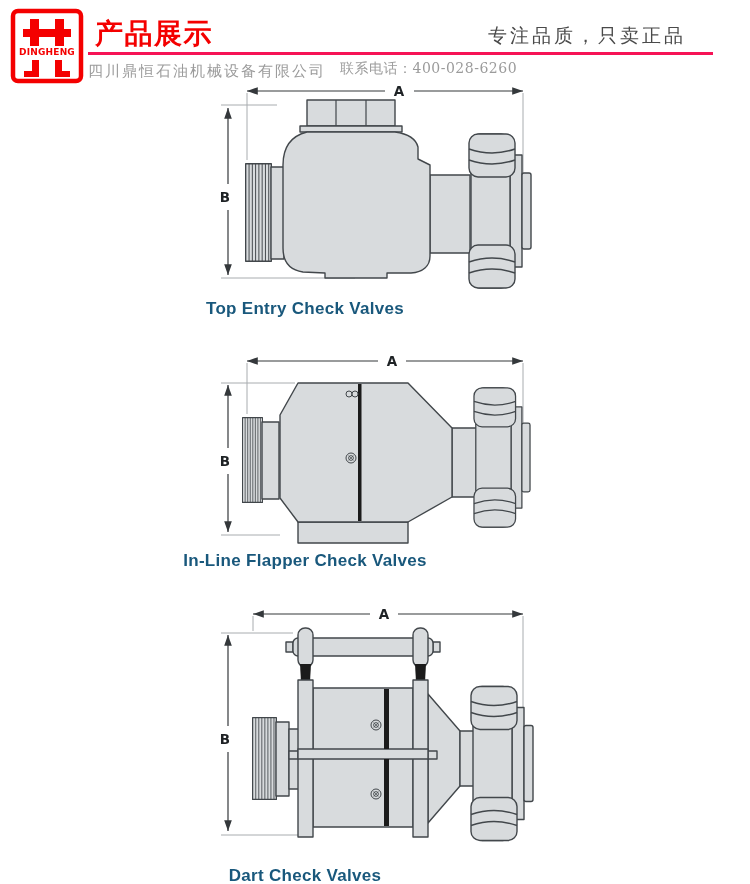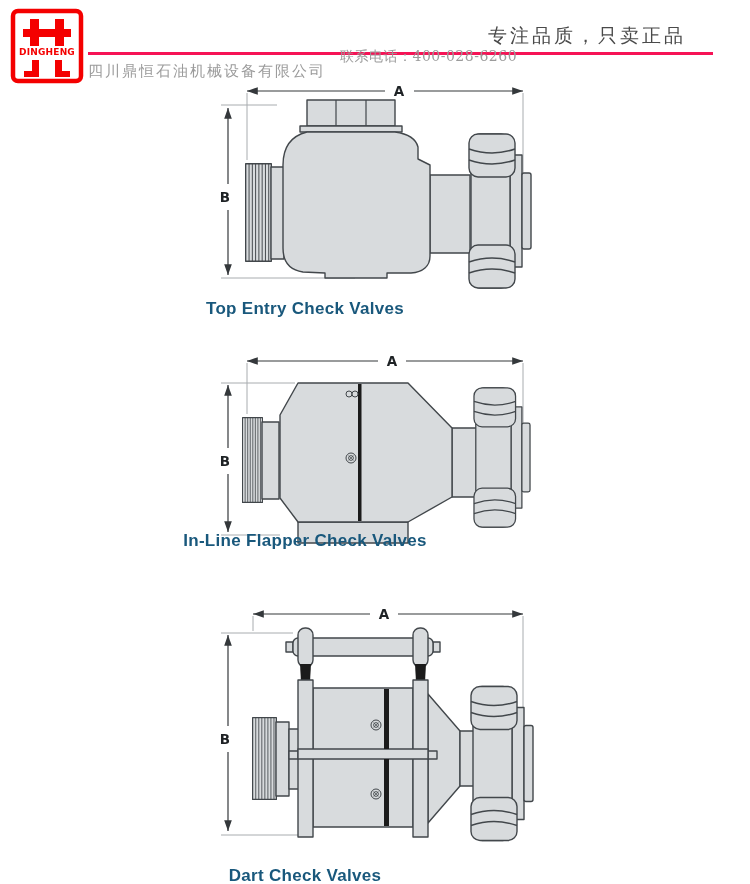--- a/index.html
+++ b/index.html
@@ -9,32 +9,32 @@
 
   
   .logo { left:10px; top:8px; width:74px; height:76px; }
   .title { left:95px; top:18px; font-size:28px; font-weight:bold; color:#f40000;
            letter-spacing:1.5px; line-height:32px; }
   .redline { left:88px; top:52px; width:625px; height:3px; background:#f61356; }
   .slogan { left:488px; top:23px; font-size:19px; color:#4a4a4a; letter-spacing:3px;
             font-family:"DejaVu Serif", serif; white-space:nowrap; }
   .company { left:88px; top:62px; font-size:15px; color:#9b9b9b; letter-spacing:2px;
              font-family:"DejaVu Serif", serif; white-space:nowrap; }
-  .phone { left:340px; top:48px; font-size:14px; color:#9b9b9b; letter-spacing:0.5px;
+  .phone { left:340px; top:60px; font-size:14px; color:#9b9b9b; letter-spacing:0.5px;
            font-family:"DejaVu Serif", serif; white-space:nowrap; }
   .fax { left:548px; top:64px; font-size:14px; color:#9b9b9b; letter-spacing:0.5px;
          font-family:"DejaVu Serif", serif; white-space:nowrap; }
 
   
   .dwg1 { left:185px; top:82px;  width:380px; height:218px; }
   .dwg2 { left:185px; top:348px; width:380px; height:200px; }
   .dwg3 { left:185px; top:598px; width:380px; height:252px; }
   .caption { left:0; width:610px; text-align:center; font-size:17px; font-weight:bold;
              color:#19587c; letter-spacing:0.3px; }
-  .cap1 { top:299px; } .cap2 { top:531px; } .cap3 { top:846px;margin-top:20px; }
+  .cap1 { top:299px; } .cap2 { top:551px; } .cap3 { top:846px;margin-top:20px; }
 
   
   .vpart  { fill:#d8dbdd; stroke:#42474b; stroke-width:1.4; stroke-linejoin:round; }
   .edge   { fill:none; stroke:#42474b; stroke-width:1.2; }
   .black  { fill:#1b1b1b; stroke:none; }
   .dim    { stroke:#34383b; stroke-width:1.2; fill:none; }
   .wit    { stroke:#a8acaf; stroke-width:1; fill:none; }
   .dlabel { font-family:"DejaVu Sans", sans-serif; font-size:13.5px; font-weight:bold;
             fill:#1e2225; }
   .logotext { font-family:"DejaVu Sans", sans-serif; font-size:9px; font-weight:bold;
@@ -78,20 +78,21 @@
     <rect x="3" y="3" width="68" height="70" rx="5" fill="#ffffff" stroke="#f40000" stroke-width="4.5"></rect>
     <g fill="#f40000">
       <rect x="20" y="11" width="9" height="27"></rect>
       <rect x="45" y="11" width="9" height="27"></rect>
       <rect x="13" y="21" width="48" height="8"></rect>
       <path d="M22,52 h7 v17 h-15 v-6 h8 z"></path>
       <path d="M45,52 h7 v11 h8 v6 h-15 z"></path>
     </g>
     <text class="logotext" x="37" y="47" text-anchor="middle">DINGHENG</text>
   </svg>
+  <div class="abs title">产品展示</div>
   <div class="abs redline"></div>
   <div class="abs company">四川鼎恒石油机械设备有限公司</div>
   <div class="abs slogan">专注品质，只卖正品</div>
   <div class="abs phone">联系电话：400-028-6260</div>
 </div>
 
 <svg class="abs dwg1" viewBox="0 0 380 218">
   <g>
     <path class="wit" d="M62,11 V78 M338,11 V104"></path>
     <line class="dim" x1="62" y1="9" x2="200" y2="9" marker-start="url(#arr)"></line>

